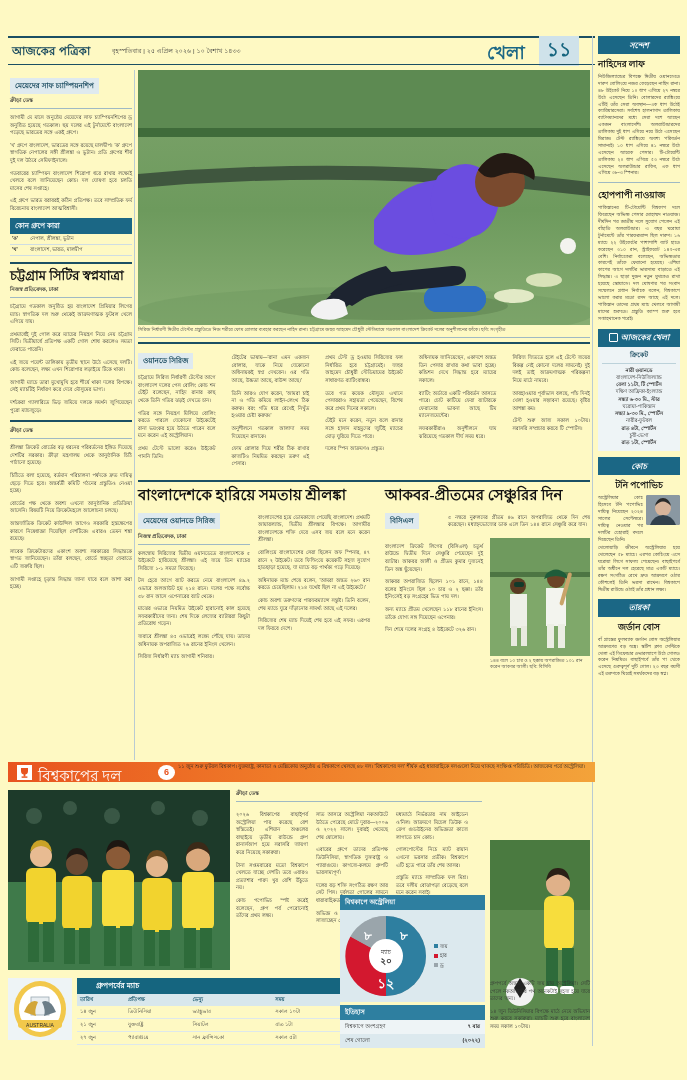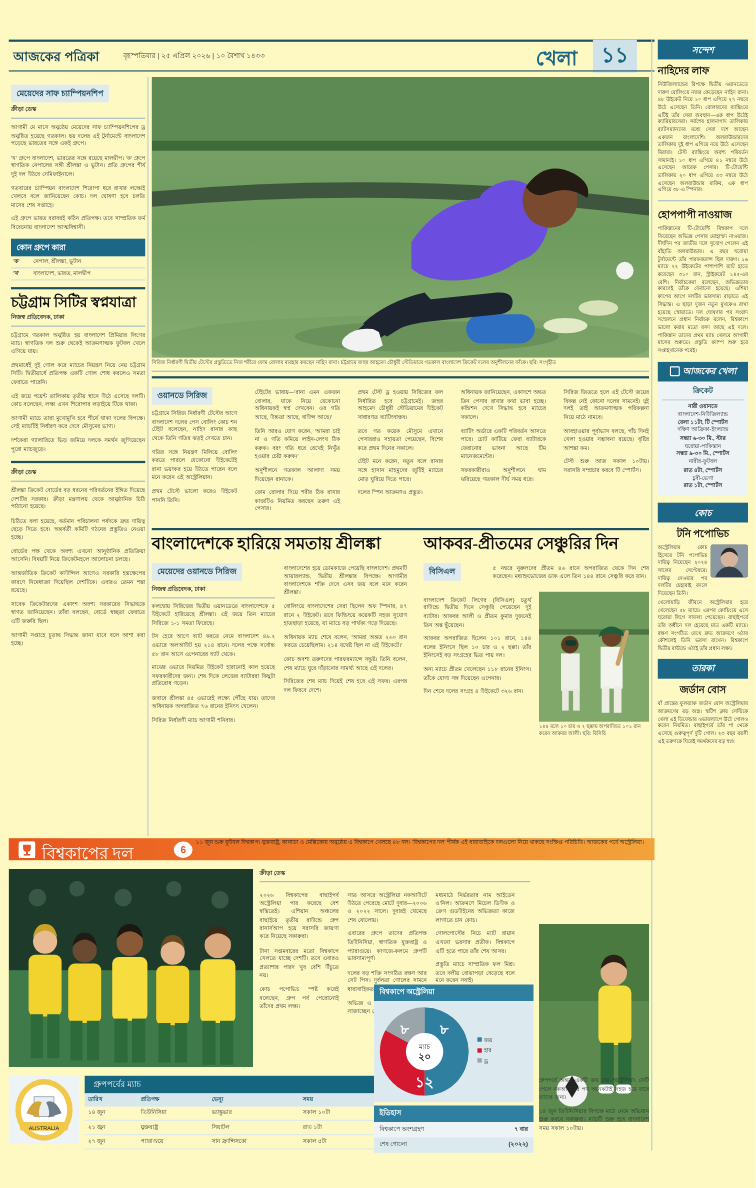--- a/index.html
+++ b/index.html
@@ -507,21 +507,21 @@
           <ellipse cx="28" cy="29" rx="26" ry="28" fill="#f2c84b"></ellipse>
           <ellipse cx="28" cy="29" rx="21" ry="23" fill="#fff"></ellipse>
           <rect x="19" y="17" width="18" height="18" fill="#e9eef2" stroke="#9aa8b2" stroke-width=".8"></rect>
           <path d="M12 32 q6 -14 14 -10 q-4 8 -2 14z" fill="#d2a63a"></path>
           <path d="M44 32 q-6 -14 -14 -10 q4 8 2 14z" fill="#6b7d88"></path>
           <rect x="6" y="40" width="44" height="8" rx="3" fill="#f2c84b"></rect>
           <text x="28" y="47" font-size="5" text-anchor="middle" fill="#2a2a2a" font-family="Liberation Sans, sans-serif">AUSTRALIA</text>
         </svg>
       </div>
       <div style="flex:1;">
-        <div style="background:#15657f;color:#fff;font-size:7.5px;font-weight:normal;padding:2px 8px;">গ্রুপপর্বের ম্যাচ</div>
+        <div style="background:#15657f;color:#fff;font-size:7.5px;font-weight:bold;padding:2px 19px;">গ্রুপপর্বের ম্যাচ</div>
         <table class="ftab">
           <thead>
               <tr id="ftab-head">
                 <th>তারিখ</th>
                 <th>প্রতিপক্ষ</th>
                 <th>ভেন্যু</th>
                 <th>সময়</th>
               </tr>
             </thead>
           <tbody id="ftab-body">

